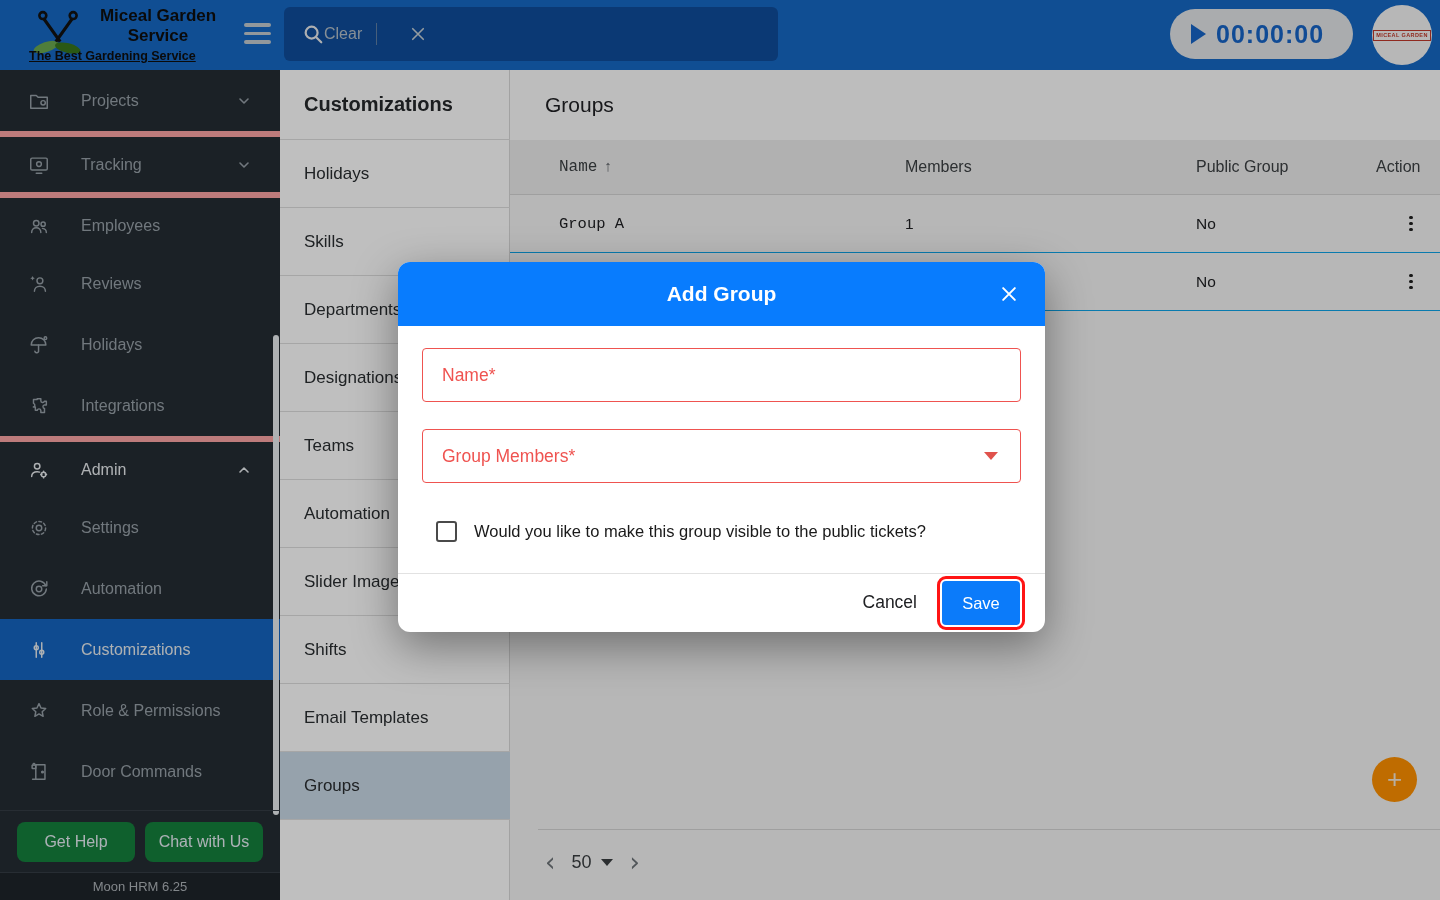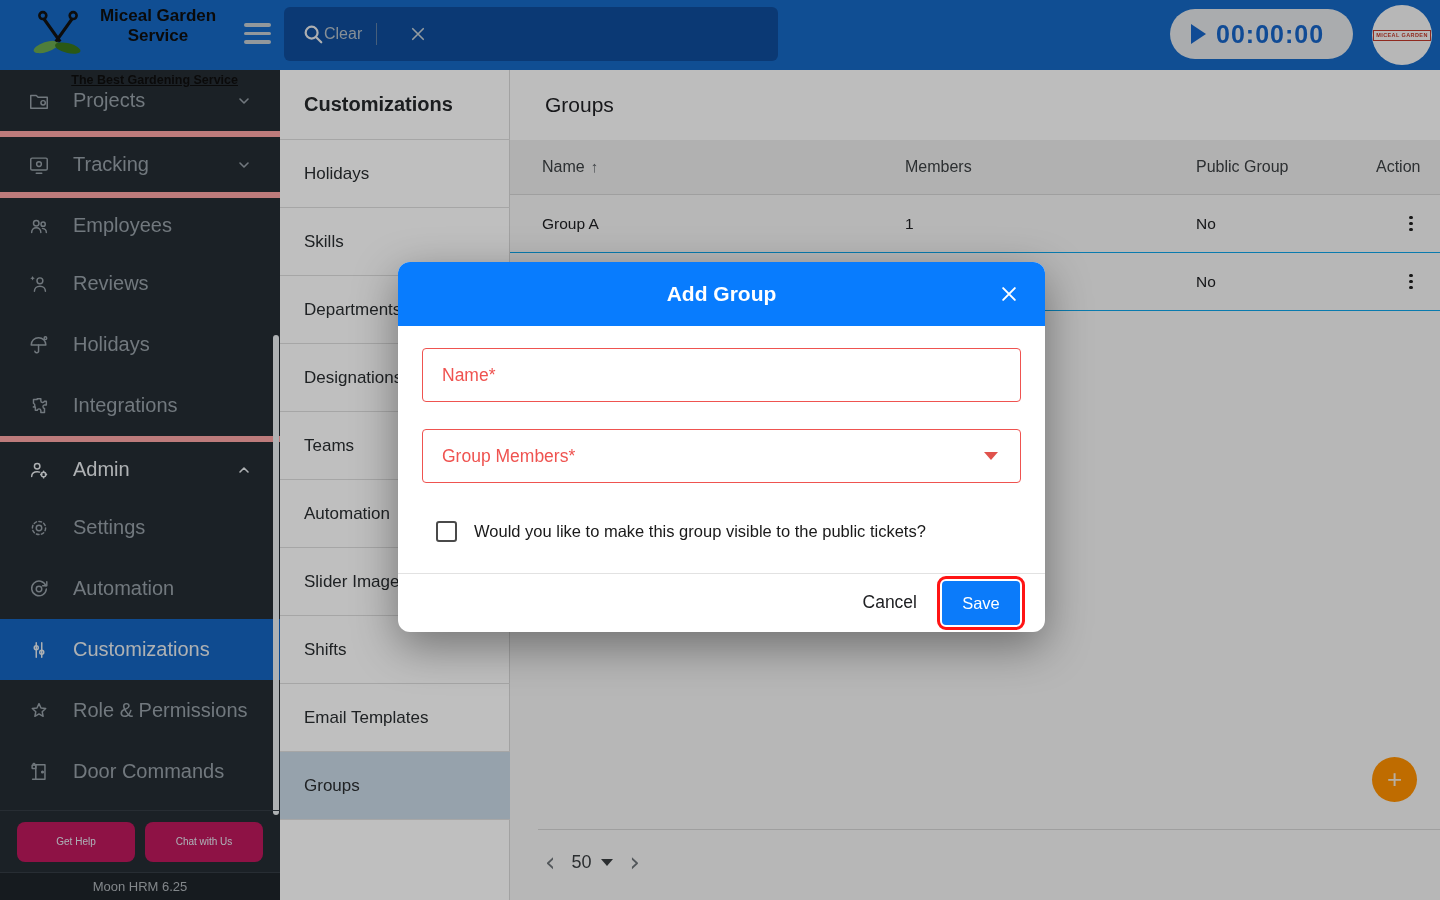--- a/index.html
+++ b/index.html
@@ -5,22 +5,22 @@
   * { margin:0; padding:0; box-sizing:border-box; }
   html,body { width:1440px; height:900px; overflow:hidden; background:#ABABAB;
     font-family:"Liberation Sans", sans-serif; }
 
   
   .topbar { position:absolute; left:0; top:0; width:1440px; height:70px; background:#1668C4; z-index:10; }
   .brand { position:absolute; left:10px; top:2px; width:235px; height:66px; }
   .brand-icon { position:absolute; left:22px; top:6px; }
   .brand-title { position:absolute; left:78px; top:4px; width:140px; text-align:center;
     font-size:17px; font-weight:bold; color:#0E0E0E; line-height:20px; }
-  .brand-tagline { position:absolute; left:8px; top:47px; width:220px; text-align:right;
-    font-size:12.5px; font-weight:bold; color:#0E0E0E; text-decoration:underline;margin-top:24px; }
+  .brand-tagline { position:absolute; left:19px; top:47px; width:220px; text-align:left;
+    font-size:12.5px; font-weight:bold; color:#0E0E0E; text-decoration:underline; }
   .hamburger { position:absolute; left:244px; top:23px; width:28px; height:24px; cursor:pointer; }
   .hamburger span { display:block; width:27px; height:3.5px; background:#C3CBD1; border-radius:2px; margin-bottom:5px; }
   .searchbar { position:absolute; left:284px; top:7px; width:494px; height:54px; border-radius:6px;
     background:#0F4D9B; display:flex; align-items:center; }
   .search-text { color:#CBD3DA; font-size:16.5px; margin-left:14px; flex:1; }
   .search-clear { color:#B4BFC8; font-size:16px; margin-right:14px; cursor:pointer; }
   .search-sep { width:1px; height:22px; background:#5F7FA5; margin-right:14px; }
   .searchbar svg { margin-left:18px; }
   .search-x { margin-right:16px; cursor:pointer; }
   .timer { position:absolute; left:1170px; top:9px; width:183px; height:50px; border-radius:26px;
@@ -31,31 +31,31 @@
   .avatar { position:absolute; left:1372px; top:5px; width:60px; height:60px; border-radius:50%;
     background:#F4F4F4; display:flex; align-items:center; justify-content:center; overflow:hidden; cursor:pointer; }
   .avatar-chip { border:1px solid #C0392B; color:#C0392B; font-size:5.5px; font-weight:bold;
     padding:1.5px 2px; letter-spacing:.4px; white-space:nowrap; }
 
   
   .sidebar { position:absolute; left:0; top:70px; width:280px; height:830px; background:#252C33; z-index:5; }
   .side-item { position:absolute; left:0; width:280px; height:61px; display:flex; align-items:center;
     color:#97A1A8; cursor:pointer; }
   .side-item .s-icon { width:22px; height:22px; margin-left:28px; flex:none; }
-  .side-item .s-label { font-size:20px; margin-left:23px; flex:1; }
+  .side-item .s-label { font-size:16px; margin-left:31px; flex:1; }
   .side-item .chev { margin-right:28px; }
   .side-item.div-top { border-top:6px solid #fca5a5;justify-content:flex-end; }
   .side-item.bright { color:#E8ECEF; }
   .side-item.active { background:#1565C0; color:#E8ECEF; }
   .side-scrollbar { position:absolute; right:1px; top:265px; width:6px; height:480px;
     background:#E8ECEF; border-radius:3px; }
   .side-bottom { position:absolute; left:0; bottom:28px; width:280px; height:62px;
     border-top:1px solid #343C44; display:flex; align-items:center; justify-content:center; gap:10px; }
-  .side-btn { width:118px; height:40px; border-radius:8px; background:#be185d; color:#E6EDF3;
-    font-size:10px; display:flex; align-items:center; justify-content:center; cursor:pointer; }
+  .side-btn { width:118px; height:40px; border-radius:8px; background:#15803d; color:#E6EDF3;
+    font-size:16px; display:flex; align-items:center; justify-content:center; cursor:pointer; }
   .side-footer { position:absolute; left:0; bottom:0; width:280px; height:28px; background:#1E242A;
     border-top:1px solid #343C44; display:flex; align-items:center; justify-content:center;
     color:#AEB4B9; font-size:13px; }
 
   
   .panel { position:absolute; left:280px; top:70px; width:230px; height:830px; background:#FFFFFF;
     border-right:1px solid #D8D8D8; z-index:4; }
   .panel-title { position:absolute; left:0; top:0; width:230px; height:70px; display:flex; align-items:center;
     font-size:20px; font-weight:600; color:#26292B; padding-left:24px; border-bottom:1px solid #DEDEDE; }
   .panel-item { position:absolute; left:0; width:230px; height:68px; display:flex; align-items:center;
@@ -64,21 +64,21 @@
 
   
   .main { position:absolute; left:510px; top:70px; width:930px; height:830px; background:#F4F4F4; z-index:3; }
   .main-title { position:absolute; left:0; top:0; width:930px; height:70px; background:#FDFDFD;
     display:flex; align-items:center; padding-left:35px; font-size:21px; color:#202124; }
   .thead { position:absolute; left:0; top:70px; width:930px; height:55px; background:#EDEDED;
     border-bottom:1px solid #D5D5D5; color:#3C4043; font-size:16px; }
   .trow { position:absolute; left:0; width:930px; height:58px; border-bottom:1px solid #0ea5e9;
     color:#202124; font-size:15.5px; }
   .col { position:absolute; top:50%; transform:translateY(-50%); }
-  .c-name { left:32px; } .c-members { left:395px; } .c-public { left:686px; } .c-action { left:866px; }
+  .c-name { left:49px;font-family:Liberation Mono, monospace; } .c-members { left:395px; } .c-public { left:686px; } .c-action { left:866px; }
   .sort-arrow { color:#5F6368; font-size:15px; margin-left:6px; }
   .kebab { position:absolute; left:889px; top:50%; transform:translateY(-50%); width:24px; height:24px;
     display:flex; flex-direction:column; align-items:center; justify-content:center; gap:2.5px; cursor:pointer; }
   .kebab i { width:3.5px; height:3.5px; border-radius:50%; background:#1F1F1F; }
   .pag-divider { position:absolute; left:28px; right:0; bottom:70px; height:1px; background:#D5D5D5; }
   .pagination { position:absolute; left:35px; bottom:18px; height:40px; display:flex; align-items:center; gap:16px; }
   .pg-chev { color:#6E7479; font-size:26px; line-height:1; cursor:pointer; font-family:"DejaVu Sans",sans-serif; }
   .pg-size { color:#3A3E41; font-size:18px; cursor:pointer; display:flex; align-items:center; gap:10px; }
   .pg-caret { width:0; height:0; border-left:6px solid transparent; border-right:6px solid transparent;
     border-top:7px solid #3A3E41; }

